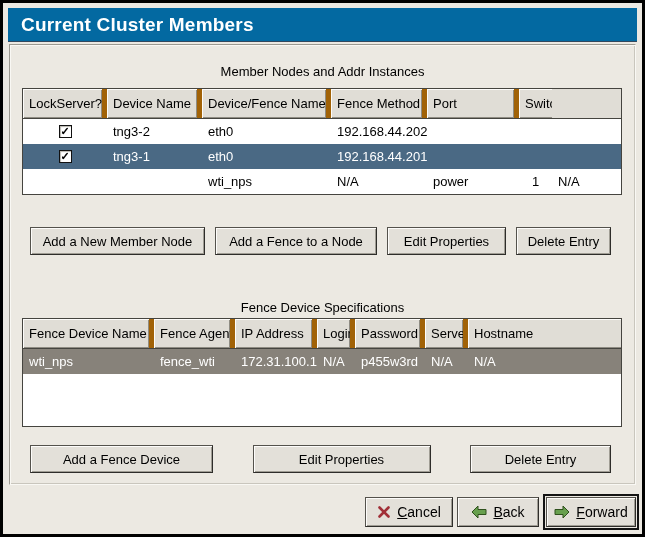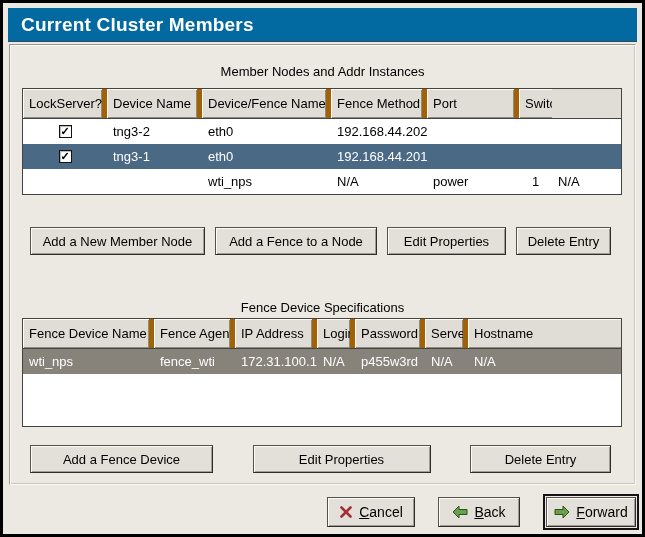--- a/index.html
+++ b/index.html
@@ -87,21 +87,21 @@
   .btnrow { position:absolute; left:27px; width:581px; height:28px;
     display:flex; justify-content:space-between; }
   .btnrow1 { top:202px;margin-top:22px; }
   .btnrow2 { top:442px; }
   .btnrow .btn { height:28px; }
   .w-amn { width:175px; } .w-afn { width:162px; } .w-ep1 { width:119px; } .w-de1 { width:95px; }
   .w-afd { width:183px; } .w-ep2 { width:178px; } .w-de2 { width:141px; }
 
   .footer {
     position:absolute; right:3px; top:490px; height:38px;
-    display:flex; align-items:center; gap:23px;
+    display:flex; align-items:center; gap:4px;
   }
   .footer .btn { height:30px; font-size:14px; gap:6px; padding:0 8px; }
   .w-cancel { width:88px; } .w-back { width:82px; } .w-forward { width:90px; }
   .default-ring {
     border:2px solid #141414; padding:1px; background:#ece9e2;
     display:inline-flex;
   }
   .mn { text-decoration:underline; }
   .icon { display:inline-flex; align-items:center; }
 </style>

